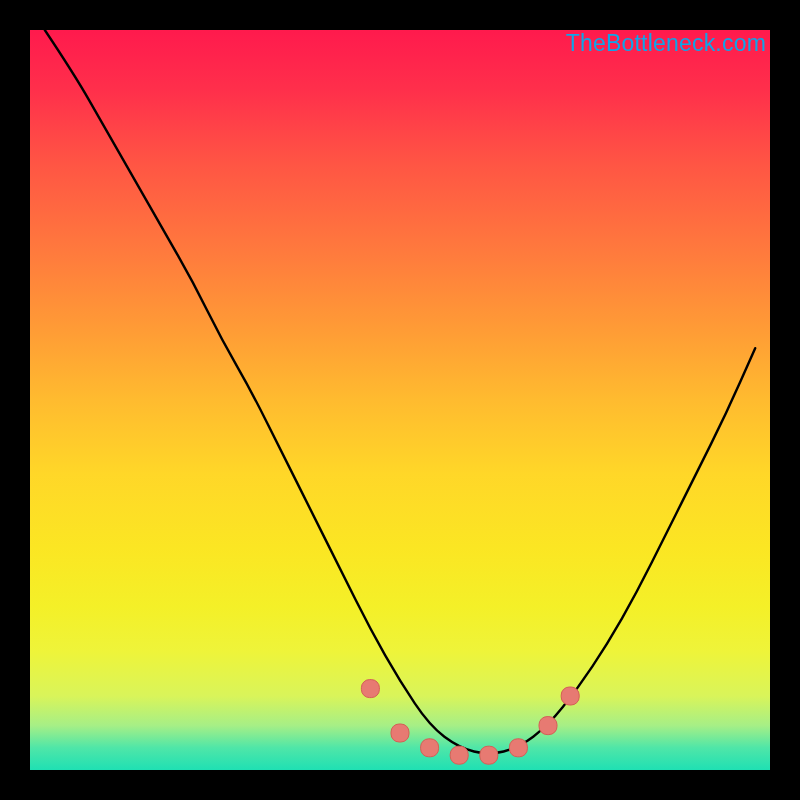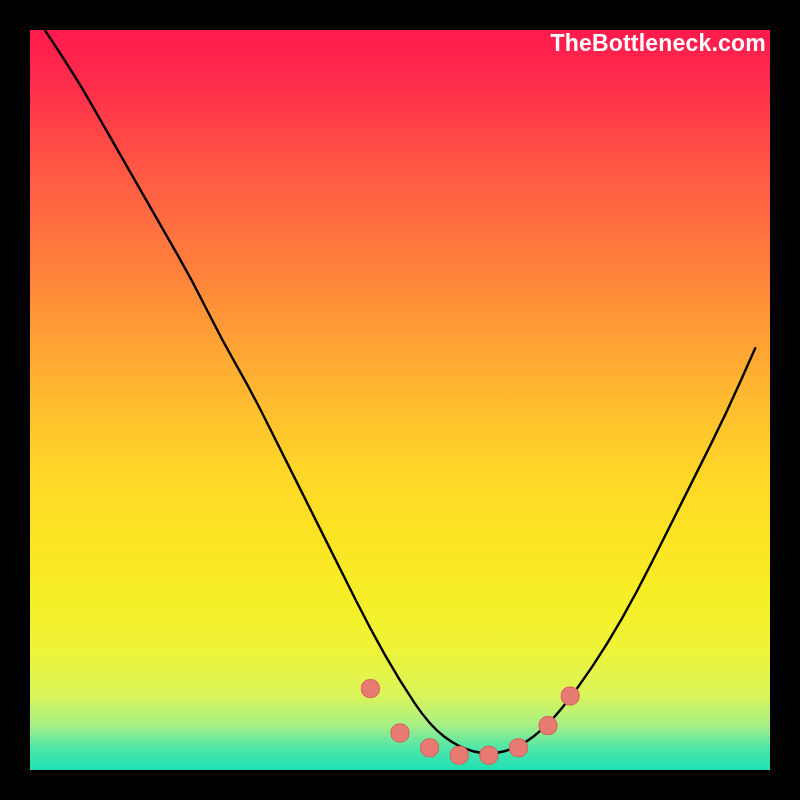--- a/index.html
+++ b/index.html
@@ -40,23 +40,23 @@
       #d9f45a 90%,
       #a6ef86 94%,
       #4fe6a8 97%,
       #1fe0b3 100%
     );
   }
   .watermark {
     position: absolute;
     top: 30px;
     right: 34px;
-    color: #ffffff;
+    color: #0ea5e9;
     font-size: 23px;
-    font-weight: 700;
+    font-weight: 400;
     letter-spacing: 0.2px;
     user-select: none;
   }
   svg.curve {
     position: absolute;
     left: 0;
     top: 0;
     width: 740px;
     height: 740px;
     pointer-events: none;

